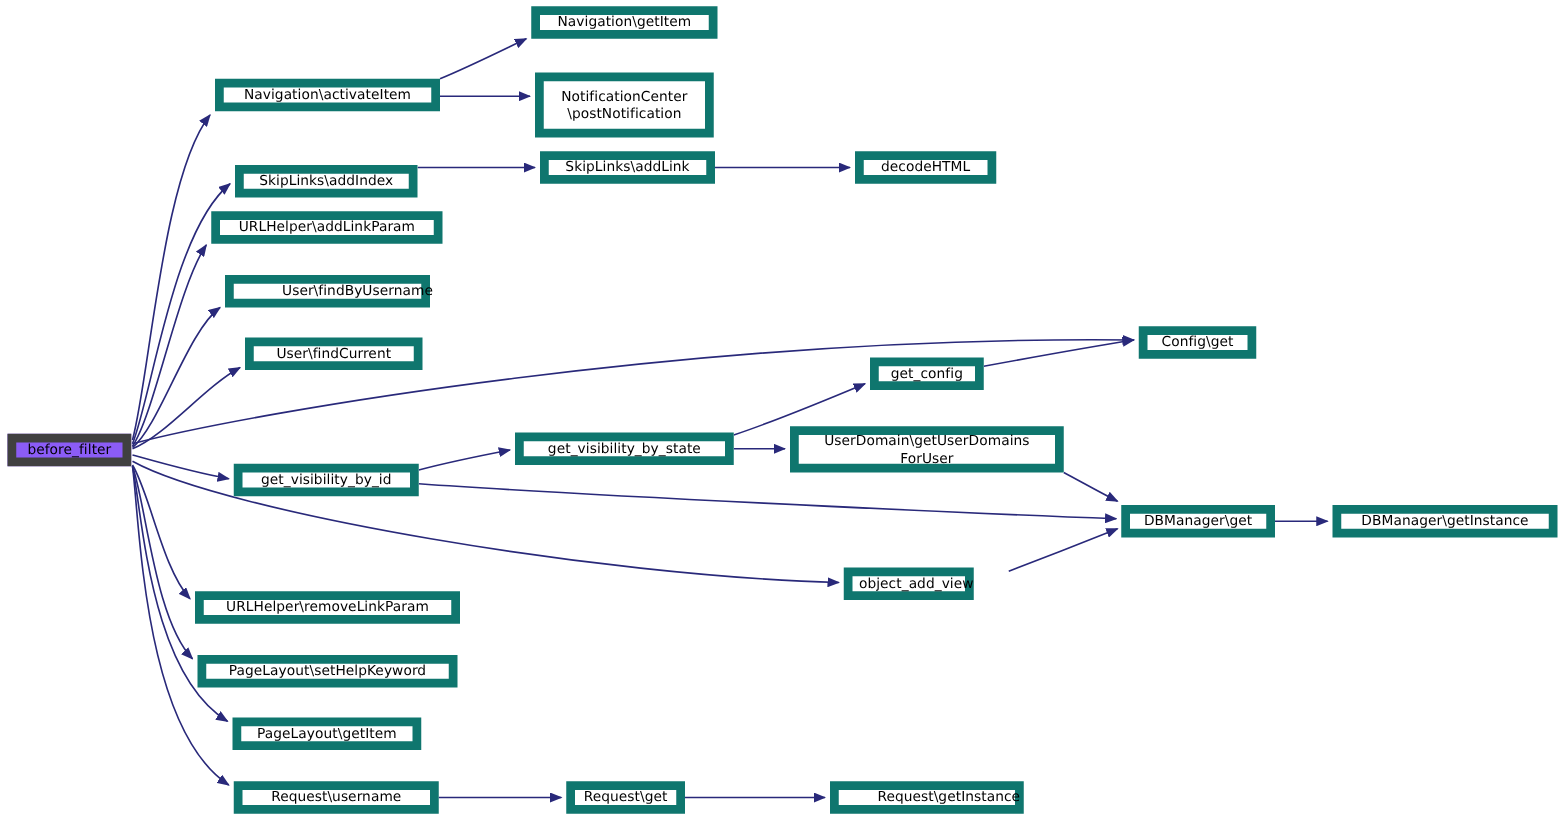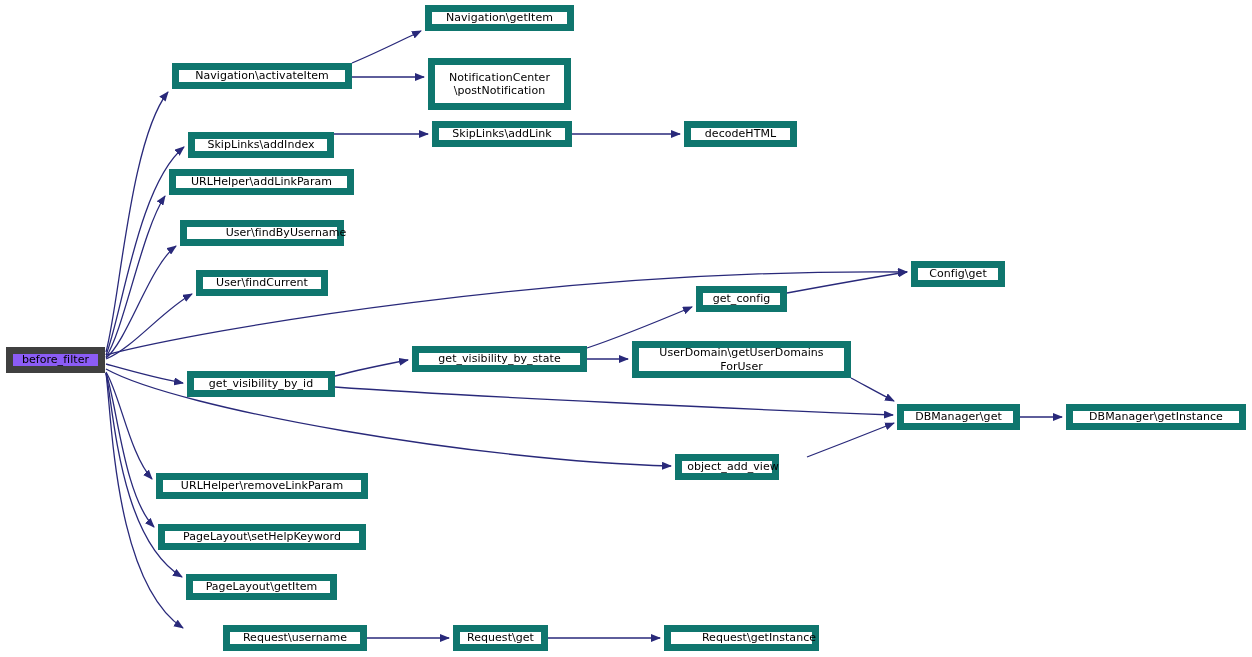--- a/index.html
+++ b/index.html
@@ -96,30 +96,30 @@
       <div class="node root" style="left: 6px; top: 347px; width: 99px; height: 26px;"><span class="label">before_filter</span></div>
       <div class="node" style="left: 425px; top: 5px; width: 149px; height: 26px;"><span class="label">Navigation\getItem</span></div>
       <div class="node" style="left: 172px; top: 63px; width: 180px; height: 26px;"><span class="label">Navigation\activateItem</span></div>
       <div class="node" style="left: 428px; top: 58px; width: 143px; height: 52px;"><span class="label">NotificationCenter
 \postNotification</span></div>
       <div class="node" style="left: 188px; top: 104px; width: 146px; height: 26px; margin-top: 28px;"><span class="label">SkipLinks\addIndex</span></div>
       <div class="node" style="left: 432px; top: 121px; width: 140px; height: 26px;"><span class="label">SkipLinks\addLink</span></div>
       <div class="node" style="left: 684px; top: 121px; width: 113px; height: 26px;"><span class="label">decodeHTML</span></div>
       <div class="node" style="left: 169px; top: 169px; width: 185px; height: 26px;"><span class="label">URLHelper\addLinkParam</span></div>
       <div class="node" style="left: 180px; top: 220px; width: 164px; height: 26px; padding-left: 48px;"><span class="label">User\findByUsername</span></div>
-      <div class="node" style="left: 196px; top: 270px; width: 132px; height: 26px;"><span class="label">User\findCurrent</span></div>
+      <div class="node" style="left: 196px; top: 270px; width: 142px; height: 26px;"><span class="label">User\findCurrent</span></div>
       <div class="node" style="left: 911px; top: 261px; width: 94px; height: 26px;"><span class="label">Config\get</span></div>
       <div class="node" style="left: 696px; top: 286px; width: 91px; height: 26px;"><span class="label">get_config</span></div>
       <div class="node" style="left: 412px; top: 346px; width: 175px; height: 26px;"><span class="label">get_visibility_by_state</span></div>
       <div class="node" style="left: 632px; top: 341px; width: 219px; height: 37px;"><span class="label">UserDomain\getUserDomains
 ForUser</span></div>
       <div class="node" style="left: 187px; top: 371px; width: 148px; height: 26px;"><span class="label">get_visibility_by_id</span></div>
       <div class="node" style="left: 897px; top: 404px; width: 123px; height: 26px;"><span class="label">DBManager\get</span></div>
       <div class="node" style="left: 1066px; top: 404px; width: 180px; height: 26px;"><span class="label">DBManager\getInstance</span></div>
       <div class="node" style="left: 675px; top: 454px; width: 104px; height: 26px; padding-left: 12px;"><span class="label">object_add_view</span></div>
       <div class="node" style="left: 156px; top: 473px; width: 212px; height: 26px;"><span class="label">URLHelper\removeLinkParam</span></div>
       <div class="node" style="left: 158px; top: 524px; width: 208px; height: 26px;"><span class="label">PageLayout\setHelpKeyword</span></div>
       <div class="node" style="left: 186px; top: 574px; width: 151px; height: 26px;"><span class="label">PageLayout\getItem</span></div>
-      <div class="node" style="left: 187px; top: 625px; width: 144px; height: 26px; margin-left: 36px;"><span class="label">Request\username</span></div>
+      <div class="node" style="left: 187px; top: 625px; width: 164px; height: 26px;"><span class="label">Request\username</span></div>
       <div class="node" style="left: 453px; top: 625px; width: 95px; height: 26px;"><span class="label">Request\get</span></div>
       <div class="node" style="left: 664px; top: 625px; width: 155px; height: 26px; padding-left: 35px;"><span class="label">Request\getInstance</span></div>
     </div>
 </div>
 
 </body></html>

